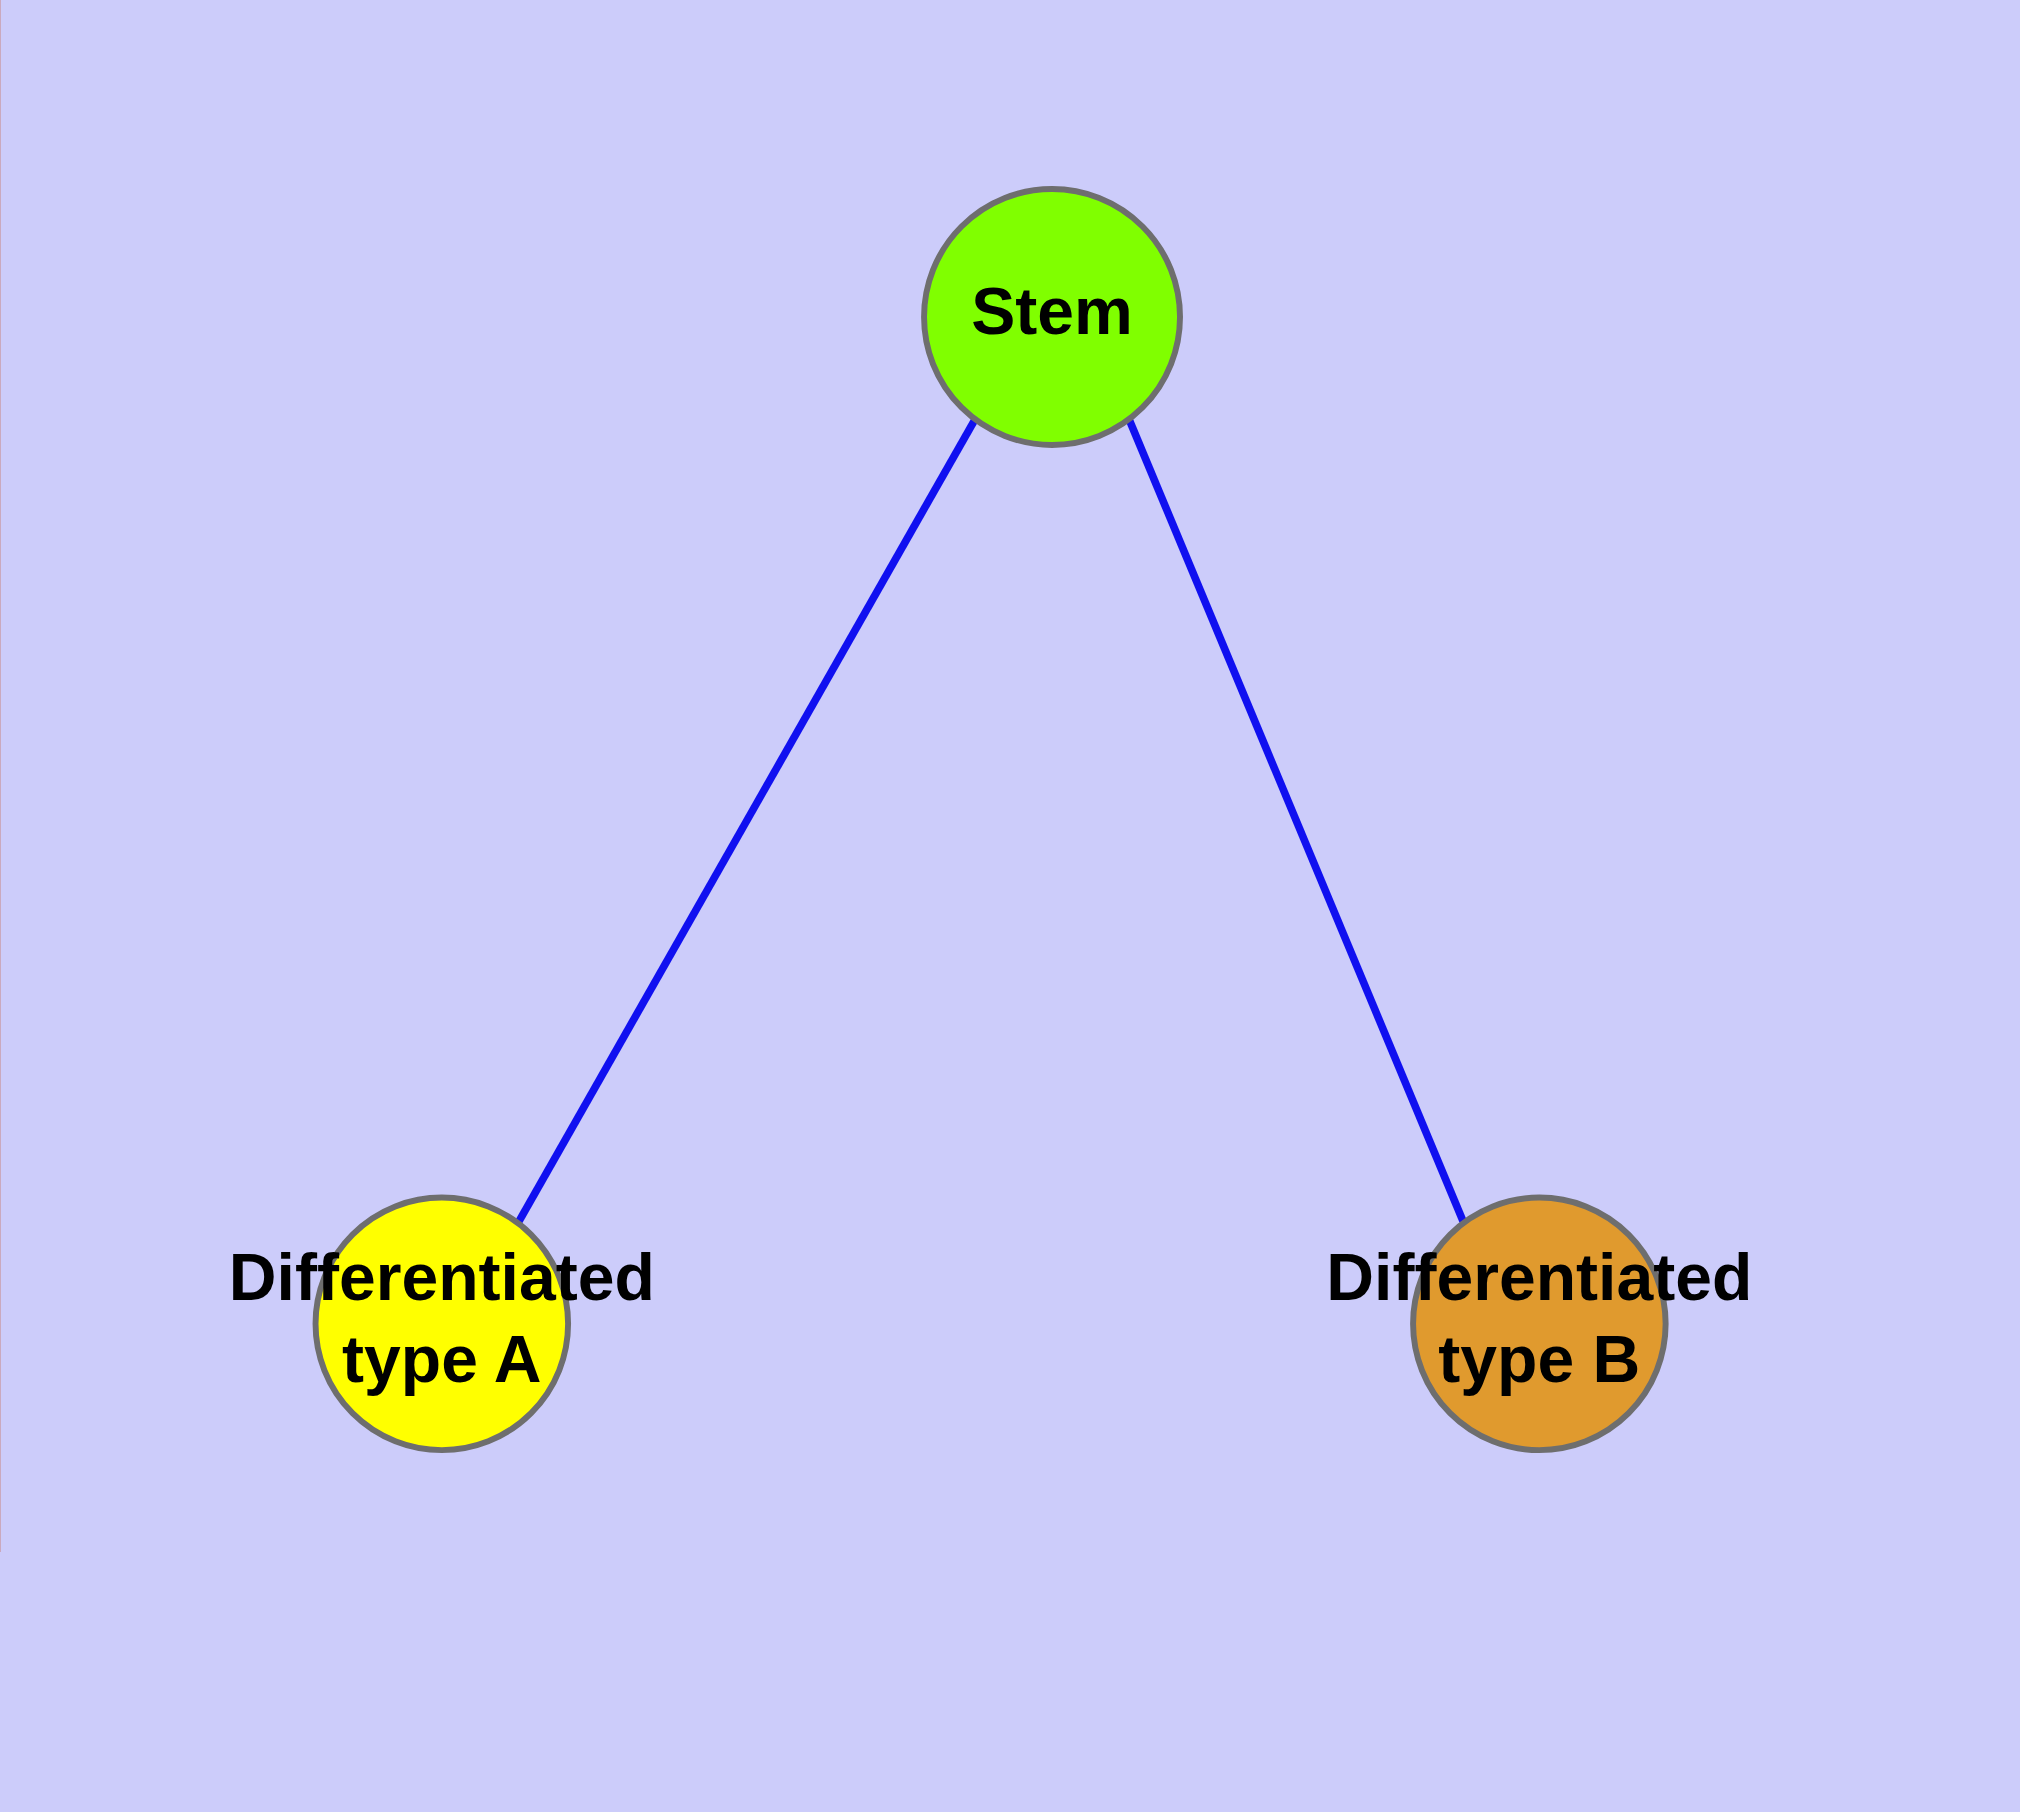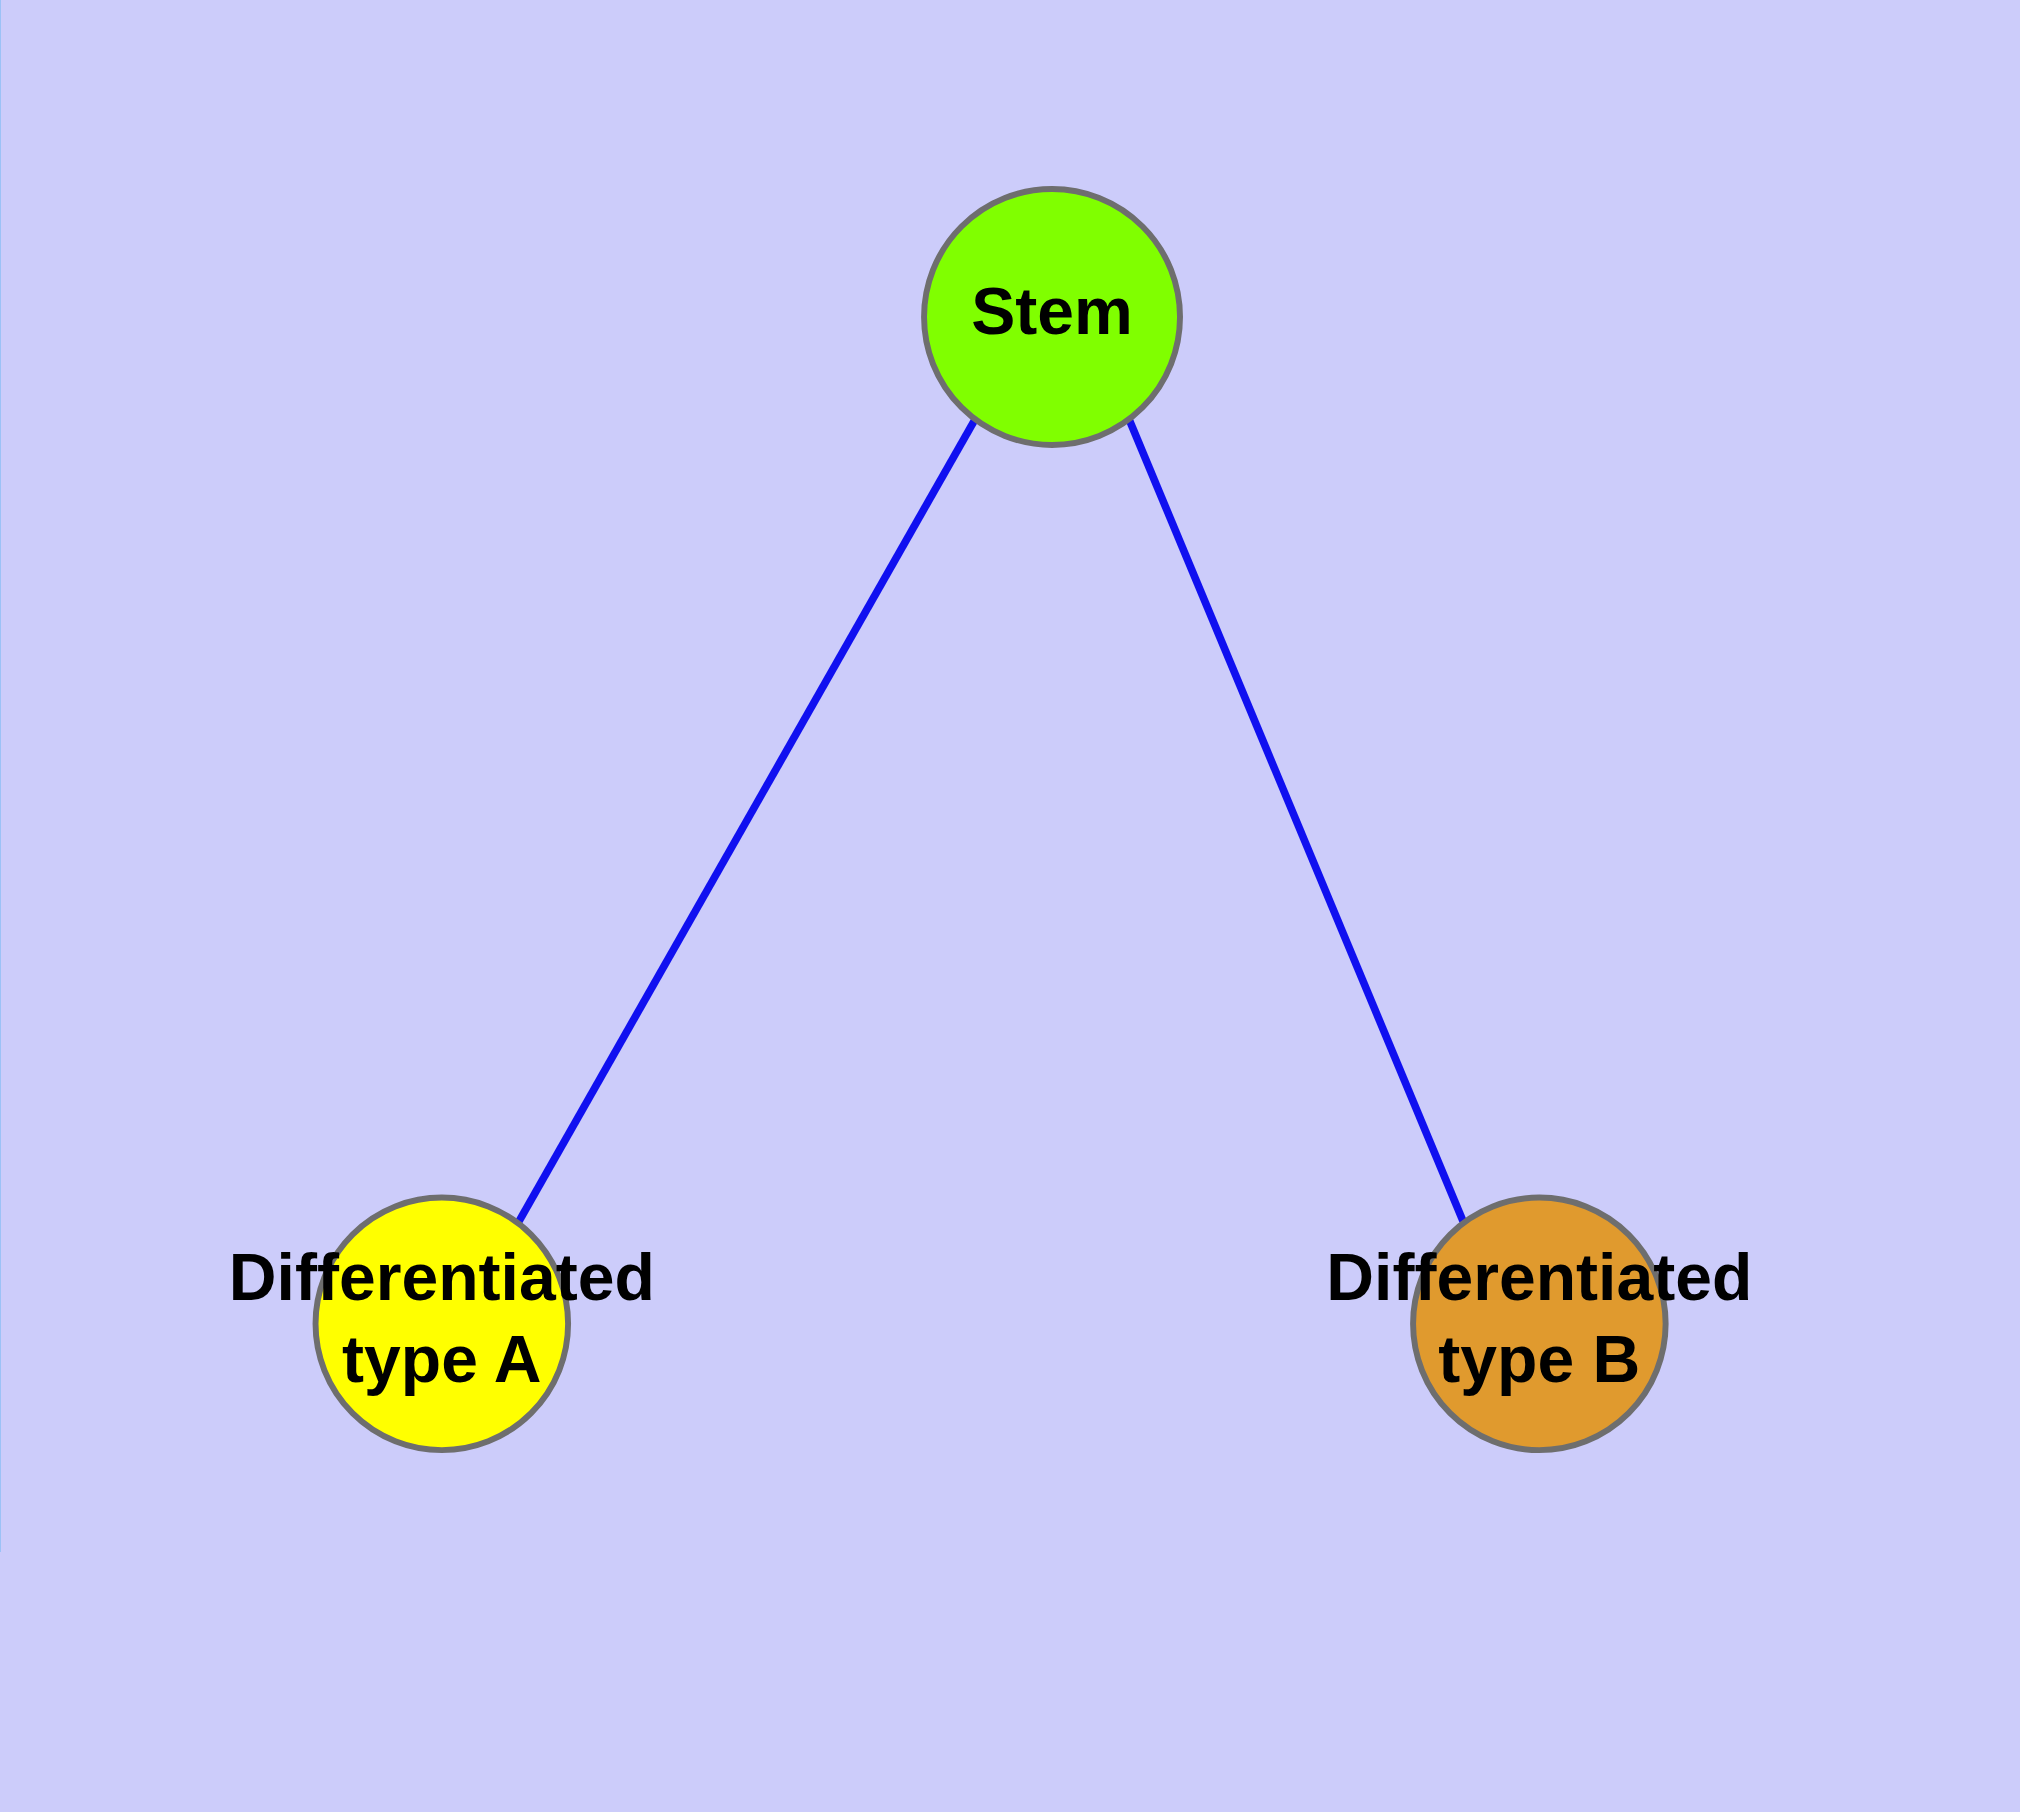--- a/index.html
+++ b/index.html
@@ -41,21 +41,21 @@
     text-anchor: middle;
     dominant-baseline: middle;
   }
   .node-label tspan {
     font-family: "Liberation Sans", sans-serif;
   }
 </style>
 </head>
 <body>
 
-<div id="canvas" style="width: 2021px; height: 1552px; background: #0ea5e9;">
+<div id="canvas" style="width: 2021px; height: 1552px; background: #c2410c;">
   <svg id="graph-svg" viewBox="0 0 2384 2138" xmlns="http://www.w3.org/2000/svg" style="width: 2021px; height: 1812px;">
 
     <rect x="0" y="0" width="2384" height="2138" fill="#ccccfa"></rect>
 
     <g>
       <line class="edge-line" x1="1150" y1="495" x2="612" y2="1441" stroke="#1010f0"></line>
       <line class="edge-line" x1="1332" y1="495" x2="1726" y2="1441" stroke="#1010f0"></line>
     </g>
 
     <g>

